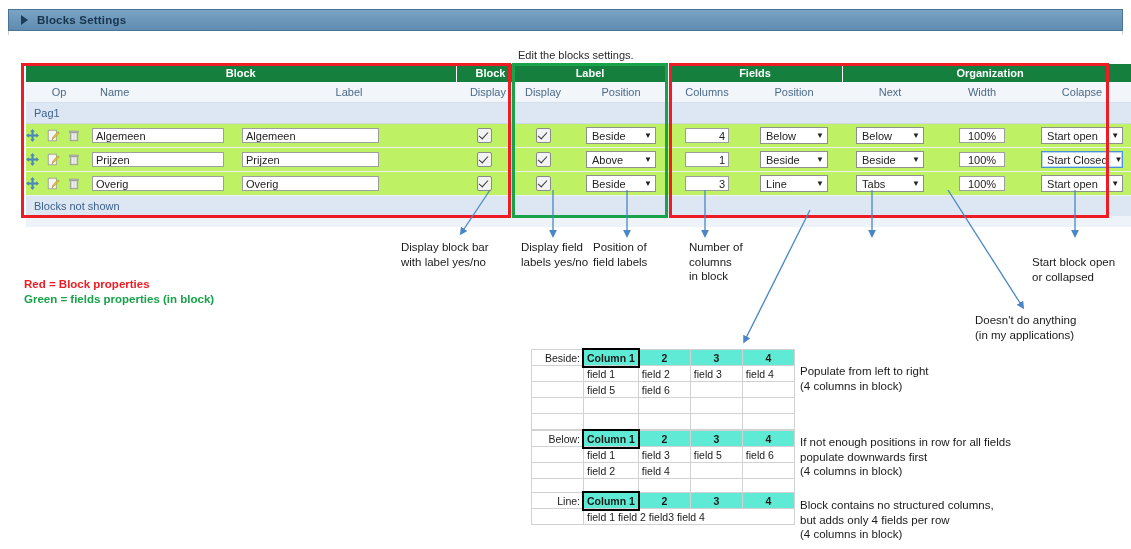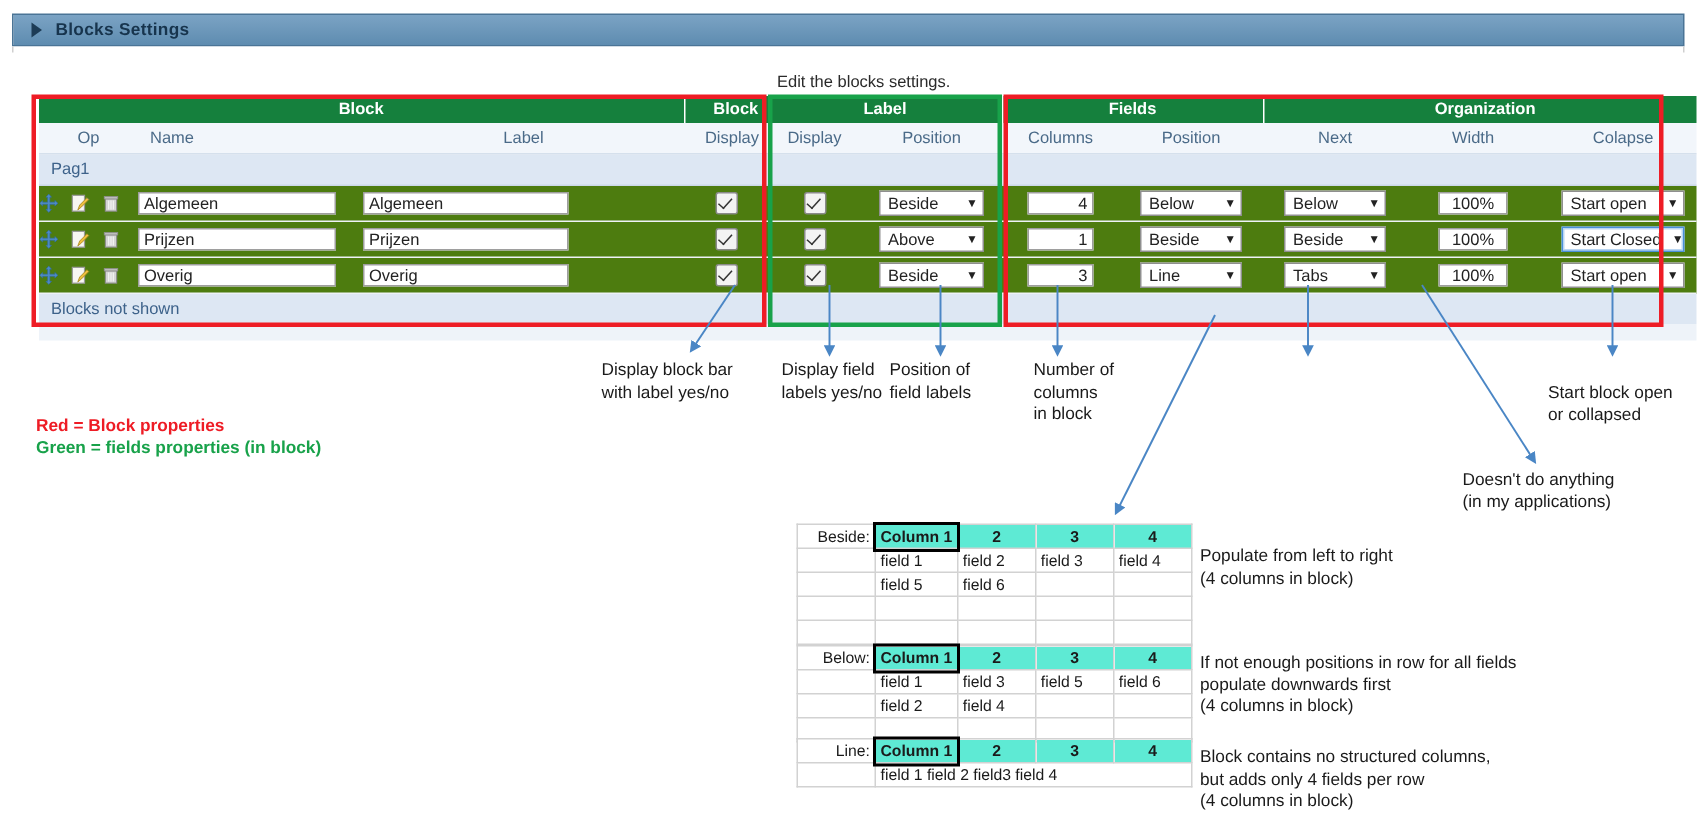--- a/index.html
+++ b/index.html
@@ -98,21 +98,21 @@
 
   .sectionrow td {
     background: #dde7f3;
     height: 20px;
     color: #3d628a;
     padding-left: 8px;
     border-bottom: 1px solid #ccd9e8;
     border-top: 1px solid #ccd9e8;
   }
   .datarow td {
-    background: #4d7c0f;
+    background: #bef264;
     height: 23px;
     border-bottom: 1px solid #eef2f7;
   }
   .footrow td {
     background: #dde7f3;
     height: 20px;
     color: #3d628a;
     padding-left: 8px;
     border-top: 1px solid #ccd9e8;
   }

